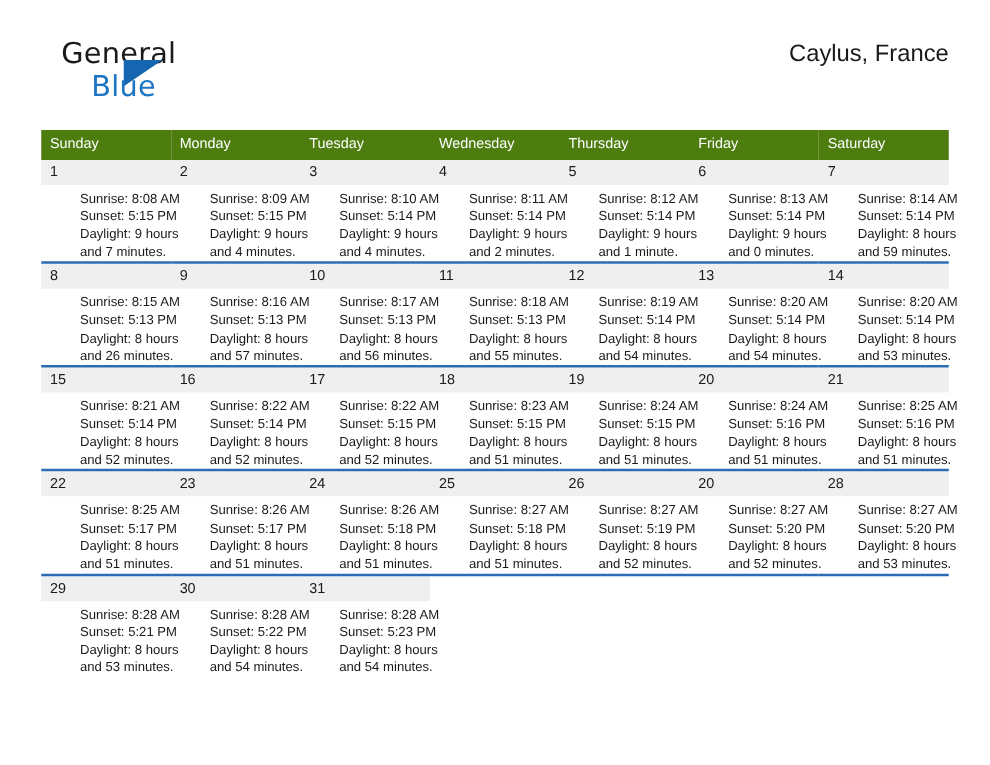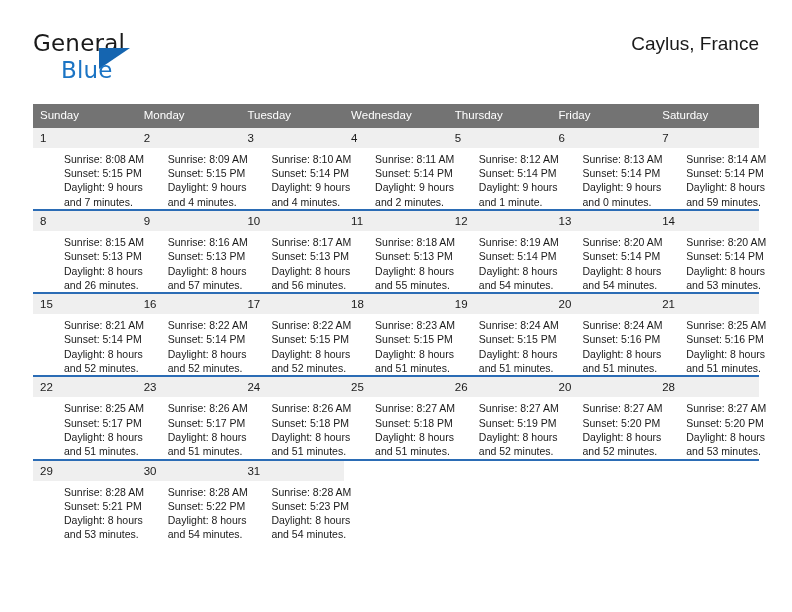--- a/index.html
+++ b/index.html
@@ -31,40 +31,40 @@
   }
   .brand {
     position: absolute;
     left: 0;
     top: 4px;
     width: 210px;
     height: 62px;
   }
   .brand-general {
     position: absolute;
-    left: 0;
+    left: 16px;
     top: 0;
     font-size: 23px;
     letter-spacing: 0.2px;
     color: #1a1a1a;
     font-family: "DejaVu Sans", sans-serif;
     line-height: 1;
   }
   .brand-triangle {
     position: absolute;
     left: 66px;
     top: 16px;
     width: 0;
     height: 0;
     border-left: 31px solid #1565b0;
     border-bottom: 21px solid transparent;
   }
   .brand-blue {
     position: absolute;
-    left: 28px;
+    left: 40px;
     top: 27px;
     font-size: 23px;
     letter-spacing: 0.2px;
     color: #1b74c4;
     font-family: "DejaVu Sans", sans-serif;
     line-height: 1;
   }
 
   .title-block {
     position: absolute;
@@ -92,21 +92,21 @@
     left: 33px;
     top: 104px;
     width: 726px;
   }
   table.cal {
     width: 726px;
     border-collapse: collapse;
     table-layout: fixed;
   }
   table.cal th {
-    background: #737373;
+    background: #4d7c0f;
     color: #ffffff;
     font-size: 11.5px;
     font-weight: normal;
     text-align: left;
     padding: 5px 0 5px 7px;
     line-height: 1.2;
     height: 11px;
   }
   table.cal td {
     vertical-align: top;

